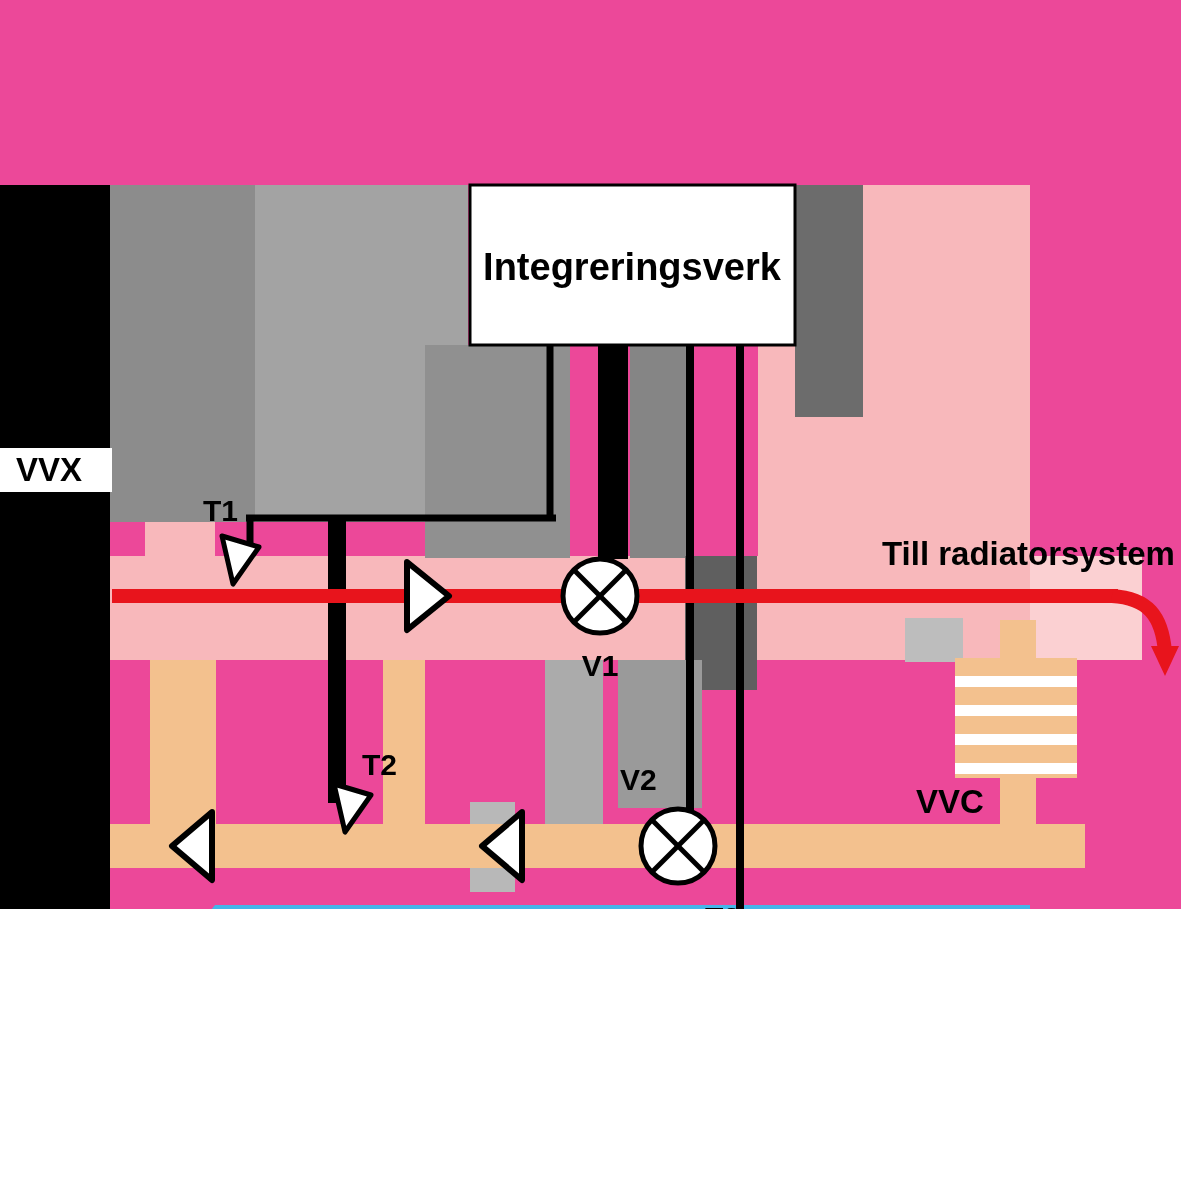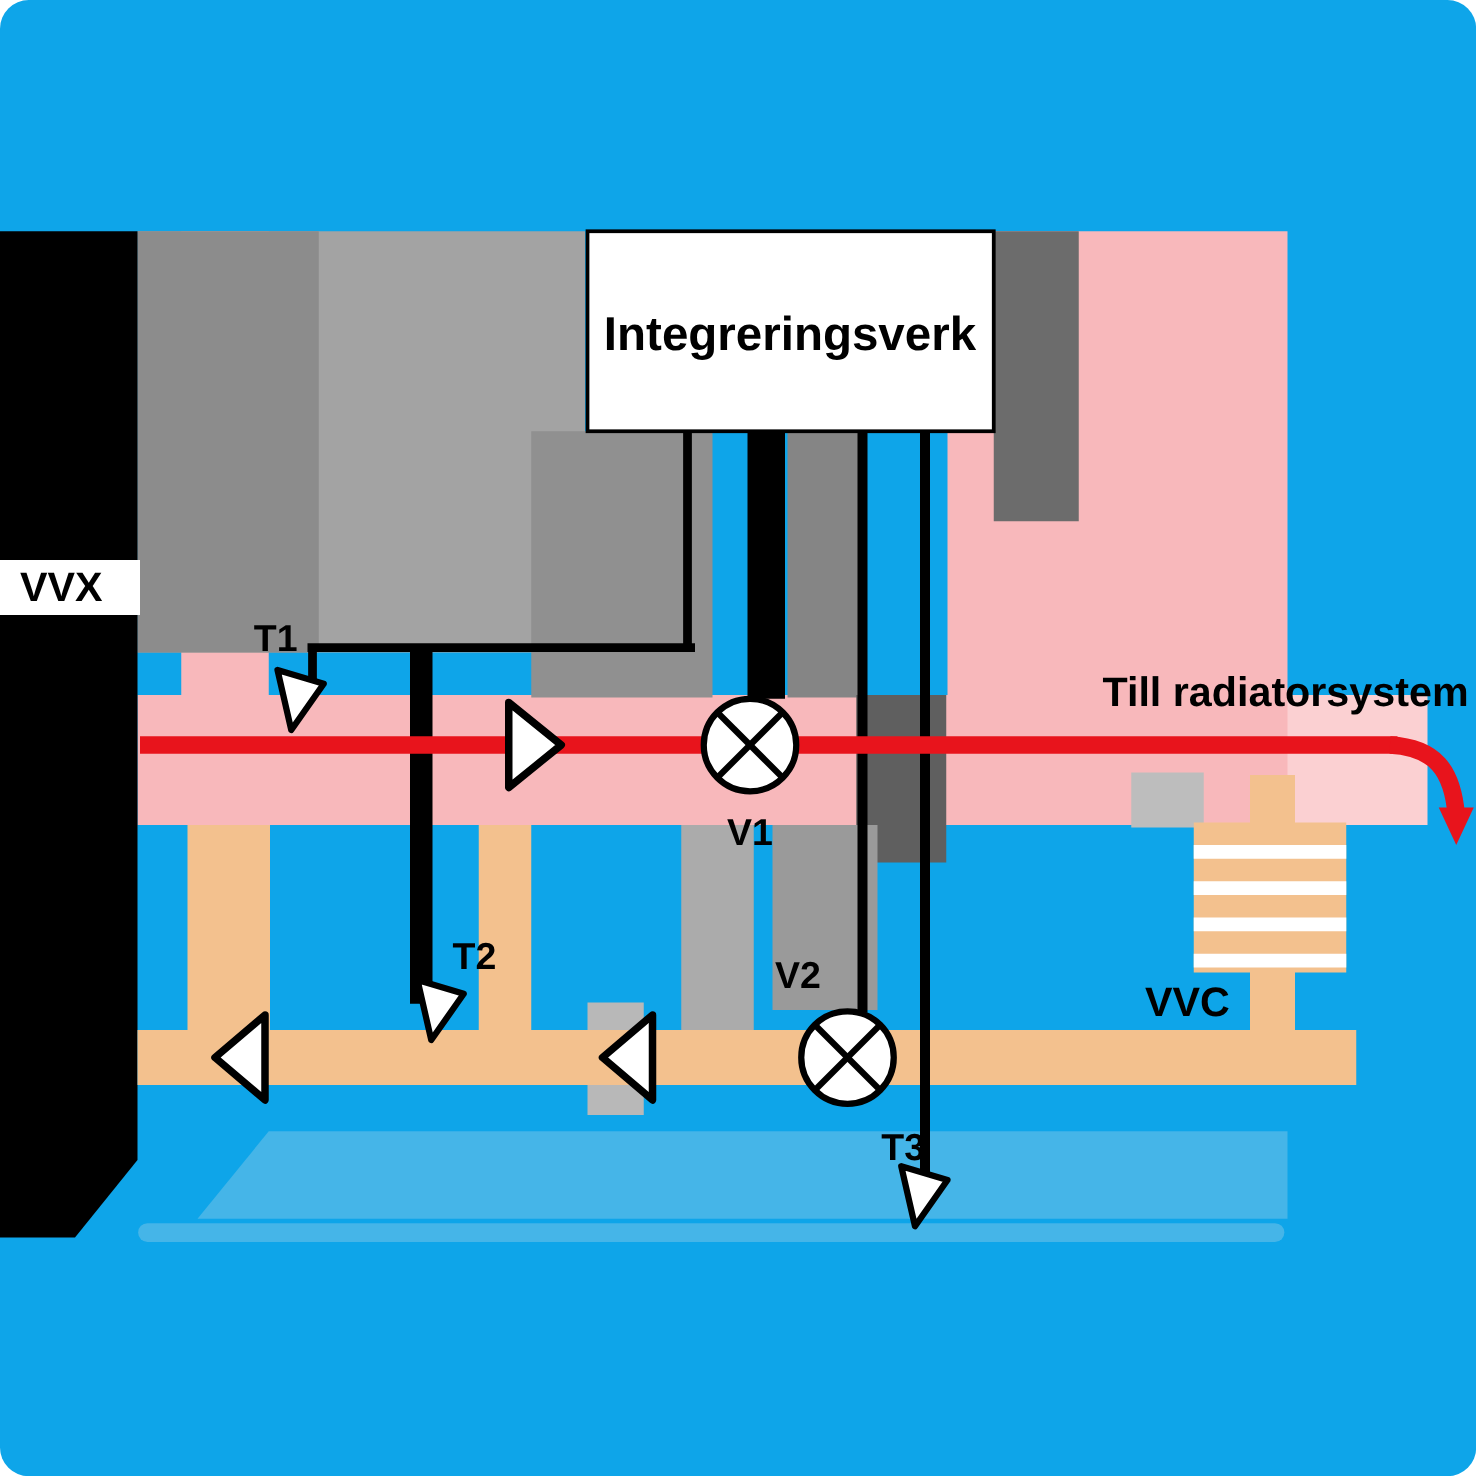--- a/index.html
+++ b/index.html
@@ -1,22 +1,21 @@
 <!DOCTYPE html>
 <html><head>
 <meta charset="utf-8">
 <style>
   html,body{margin:0;padding:0;background:#fff;}
   #canvas{
     position:relative;
-    width:1181px;height:1181px;
-    background:#0ea5e9;
+    width:1181px;height:909px;
+    background:#ec4899;
     font-family:"Liberation Sans", sans-serif;
     overflow:hidden;
-    border-radius:23px;
   }
   svg{display:block;}
   text{
     font-family:"Liberation Sans", sans-serif;
     fill:#000;
   }
   .title-text{font-size:38px;font-weight:600;}
   .label-big{font-size:33px;font-weight:700;}
   .label-small{font-size:30px;font-weight:700;}
 </style>

